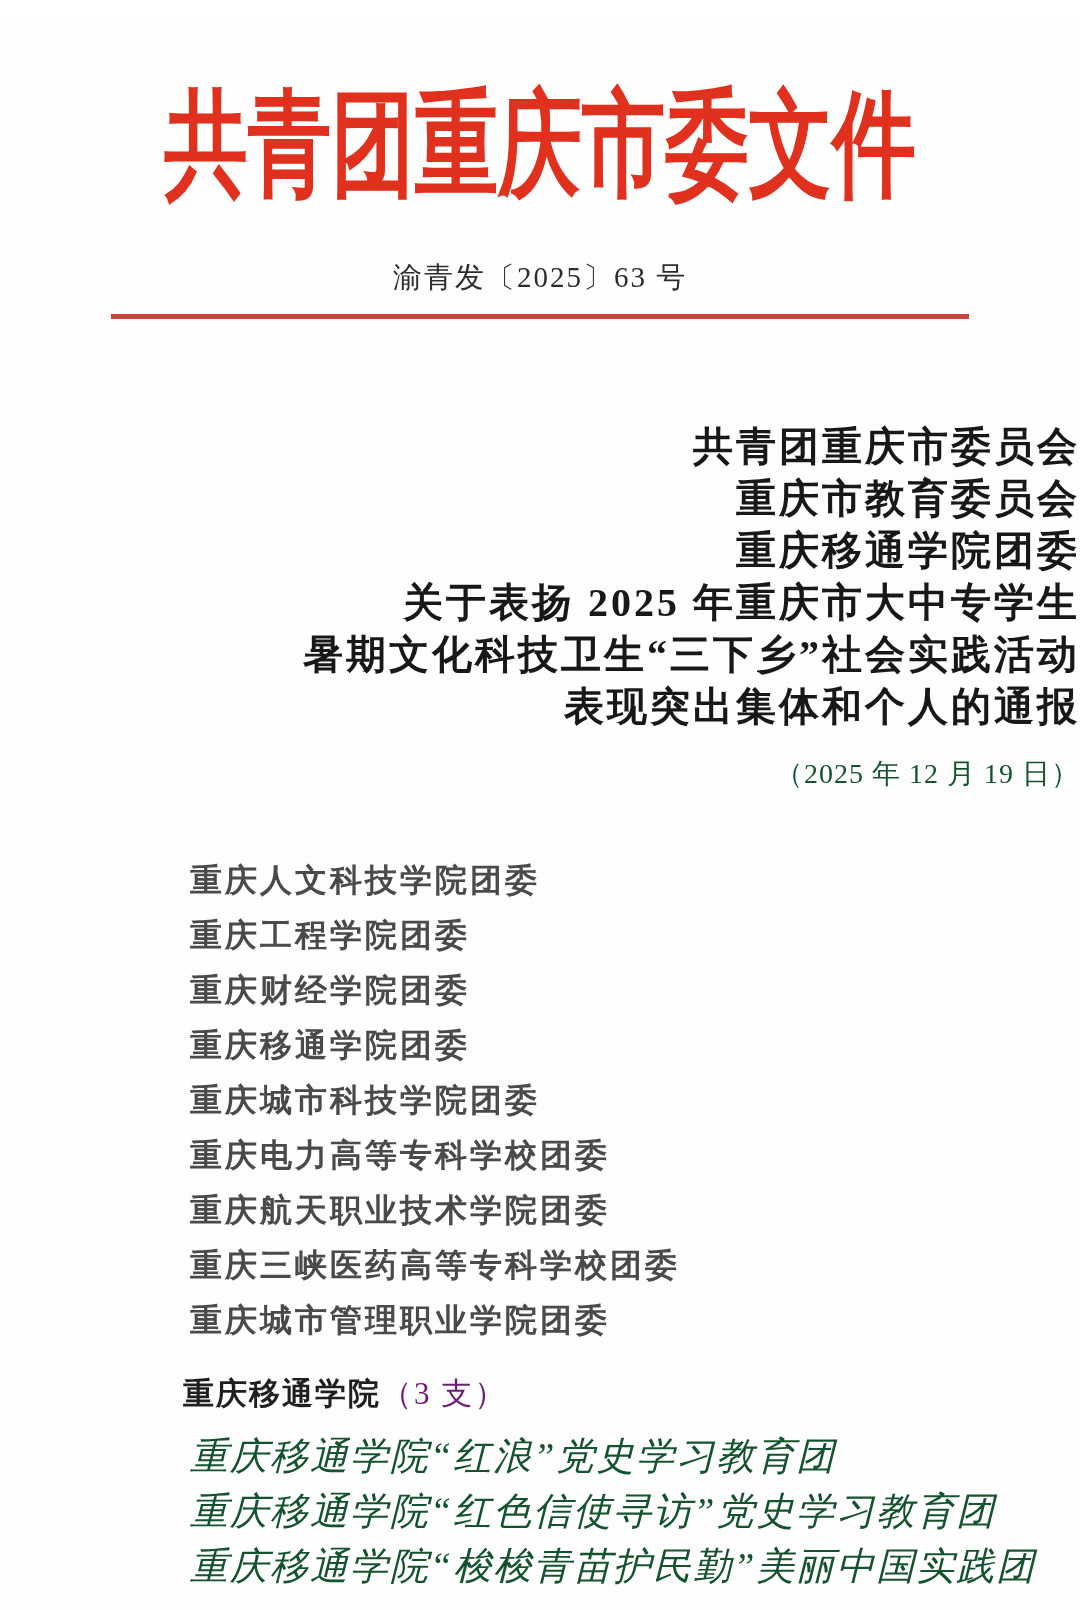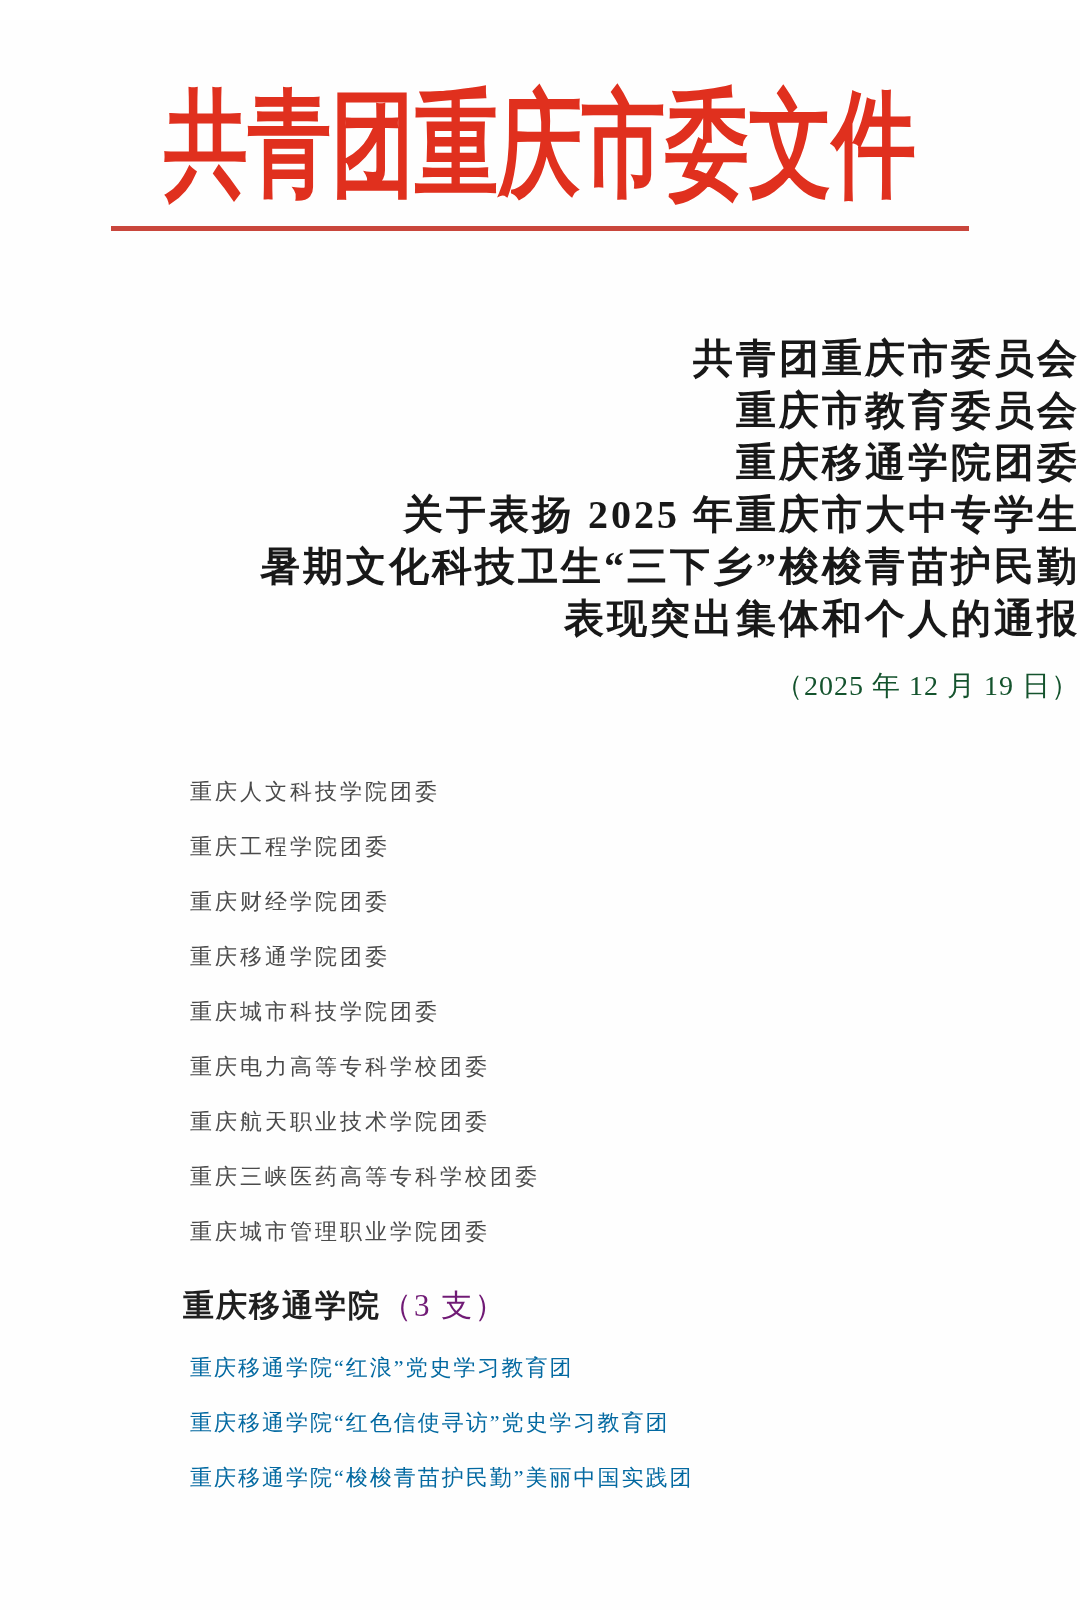--- a/index.html
+++ b/index.html
@@ -59,26 +59,26 @@
     font-size: 28px;
     color: #14532d;
     letter-spacing: 1px;
   }
   
   .committee-list {
     margin-top: 72px;
     margin-left: 190px;
   }
   .committee-item {
-    font-size: 22px;
+    font-size: 32px;
     color: #4a4a4a;
     letter-spacing: 3px;
     line-height: 30px;
     margin-bottom: 25px;
-    font-weight: 400;
+    font-weight: 700;
     white-space: nowrap;
   }
   
   .school-section { margin-left: 183px; margin-top: 38px; }
   .school-header {
     font-size: 31px;
     color: #1f1f1f;
     margin-bottom: 26px;
     white-space: nowrap;
   }
@@ -86,45 +86,47 @@
     font-weight: 700;
     font-family: "Liberation Sans", "DejaVu Sans", sans-serif;
     letter-spacing: 2px;
   }
   .team-count {
     font-weight: 400;
     color: #701a75;
     letter-spacing: 2px;
   }
   .team-item {
-    font-size: 22px;
-    color: #0369a1;
+    font-size: 38px;
+    color: #14532d;
     letter-spacing: 2px;
     line-height: 30px;
     margin-bottom: 25px;
     margin-left: 7px;
     white-space: nowrap;
+    font-style: italic;
   }
 </style>
 </head>
 <body>
 
 <div class="page">
 
   <header class="masthead">
     <h1 class="masthead-title">共青团重庆市委文件</h1>
+    <div class="doc-number">渝青发〔2025〕63 号</div>
     <div class="red-rule"></div>
   </header>
 
   <section class="heading-block">
     <div class="heading-line">共青团重庆市委员会</div>
     <div class="heading-line">重庆市教育委员会</div>
     <div class="heading-line">重庆移通学院团委</div>
     <div class="heading-line">关于表扬 2025 年重庆市大中专学生</div>
-    <div class="heading-line">暑期文化科技卫生“三下乡”梭梭青苗护民勤</div>
+    <div class="heading-line">暑期文化科技卫生“三下乡”社会实践活动</div>
     <div class="heading-line">表现突出集体和个人的通报</div>
     <div class="issue-date">（2025 年 12 月 19 日）</div>
   </section>
 
   <section class="committee-list">
     <p class="committee-item">重庆人文科技学院团委</p>
     <p class="committee-item">重庆工程学院团委</p>
     <p class="committee-item">重庆财经学院团委</p>
     <p class="committee-item">重庆移通学院团委</p>
     <p class="committee-item">重庆城市科技学院团委</p>

